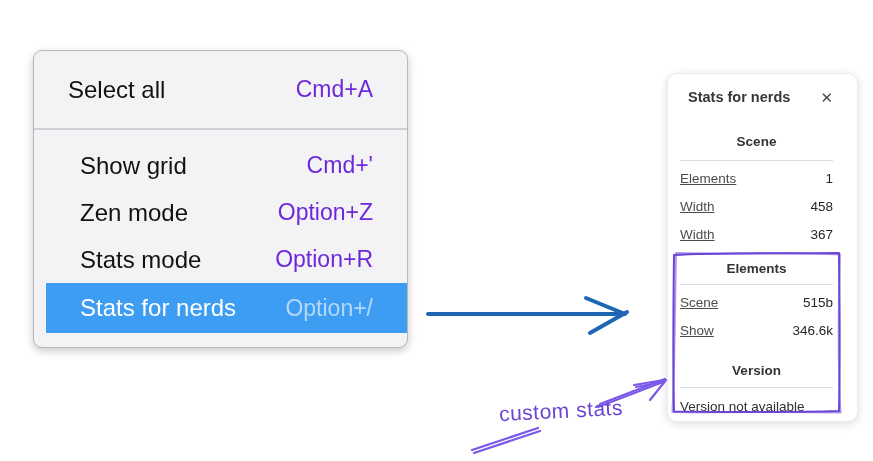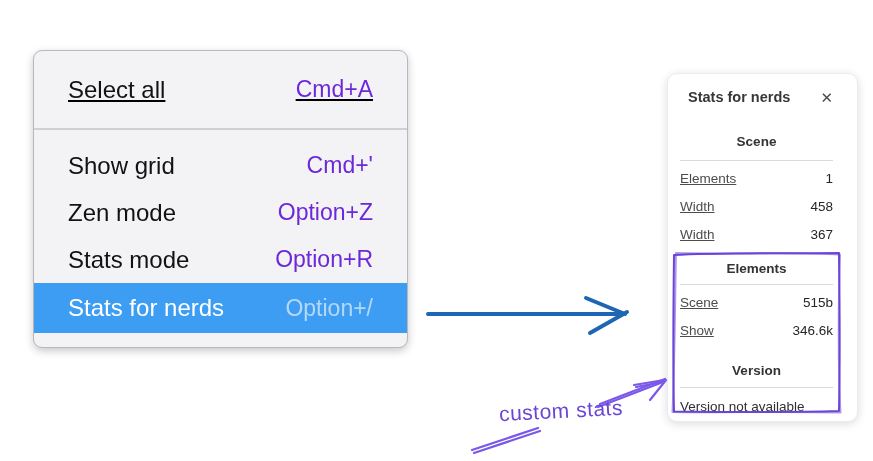--- a/index.html
+++ b/index.html
@@ -7,22 +7,22 @@
     position:relative; width:873px; height:461px; background:#ffffff;
     font-family:"Liberation Sans", sans-serif; overflow:hidden;
   }
 
   
   .menu{
     position:absolute; left:33px; top:50px; width:375px;
     background:#f3f3f5; border:1px solid #b6b8bb; border-radius:9px;
     box-shadow:0 3px 8px rgba(0,0,0,0.22); box-sizing:border-box; overflow:hidden;
   }
-  .menu-section-top{ padding:15px 0;text-decoration:underline; }
-  .menu-section-main{ padding:12px 0 14px 0; }
+  .menu-section-top{ padding:15px 0; }
+  .menu-section-main{ padding:12px 0 14px 12px; }
   .menu-divider{ height:2px; background:#cfd0d3; }
   .menu-item{
     height:47px; display:flex; align-items:center; justify-content:space-between;
     padding:0 34px; font-size:24px; color:#121212; cursor:default;
   }
   .menu-item .mi-shortcut{ color:#6d28d9; font-size:23px; }
   .menu-item.highlighted{
     height:50px; background:#3d9df3; color:#ffffff;
   }
   .menu-item.highlighted .mi-shortcut{ color:#b5d8f9; }

